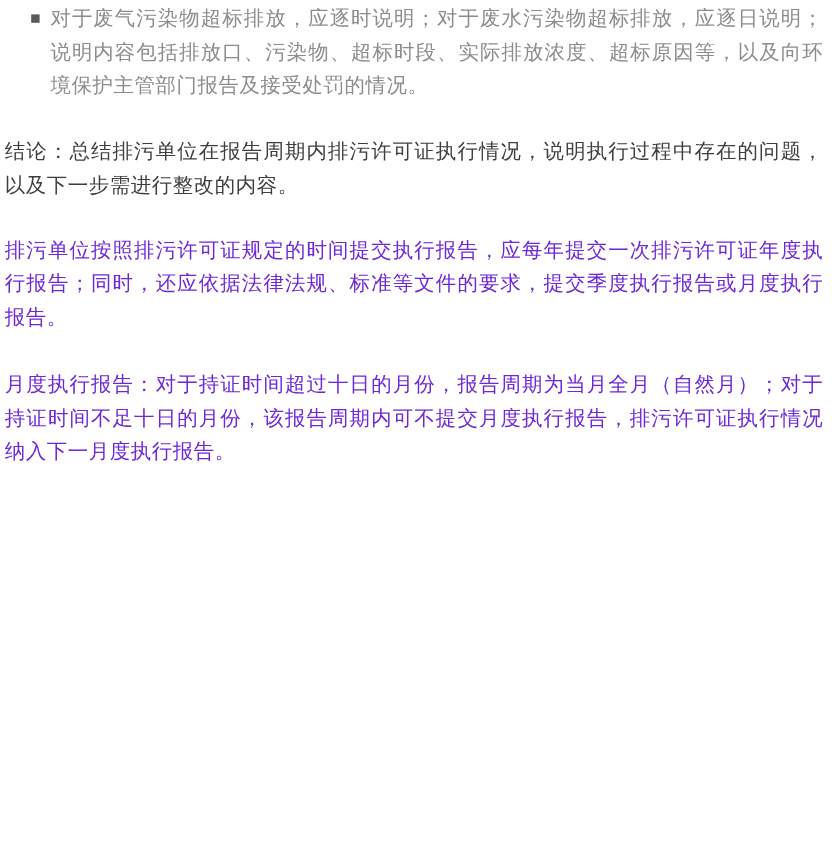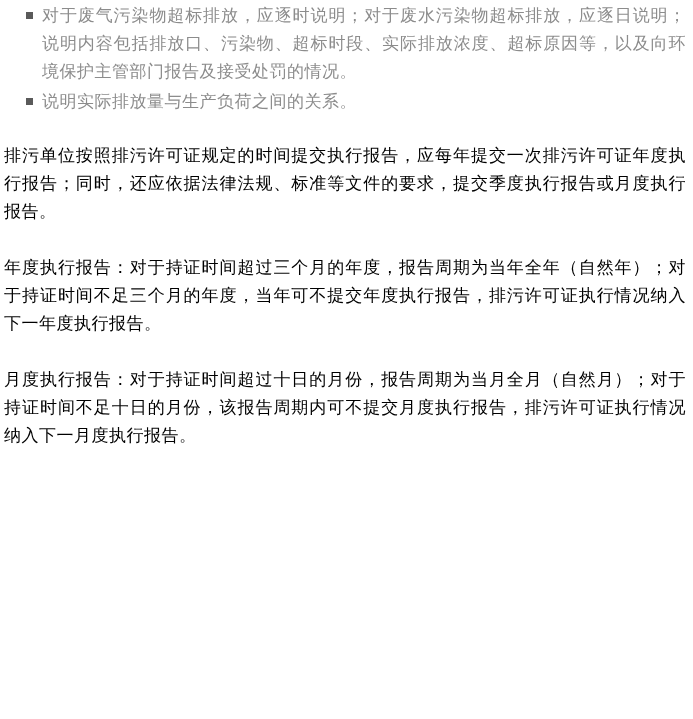--- a/index.html
+++ b/index.html
@@ -51,21 +51,21 @@
     line-height: 28px;
     letter-spacing: 0.5px;
     color: #3e3e3e;
     text-align: justify;
   }
   .body-para {
     margin: 28px 0 0 0;
     font-size: 17px;
     line-height: 28px;
     letter-spacing: 0.5px;
-    color: #000000;
+    color: #6d28d9;
     text-align: justify;
   }
   .body-para.first {
     margin-top: 26px;
   }
   
   .section-heading {
     display: inline-block;
     position: relative;
     margin: 32px 0 0 0;
@@ -108,28 +108,24 @@
 </head>
 <body>
 
 <div class="doc">
 
   <ul class="bullet-list">
     <li>
       <span class="sq"></span>
       <span>对于废气污染物超标排放，应逐时说明；对于废水污染物超标排放，应逐日说明；说明内容包括排放口、污染物、超标时段、实际排放浓度、超标原因等，以及向环境保护主管部门报告及接受处罚的情况。</span>
     </li>
-    <li>
-      <span class="sq"></span>
-      <span>说明实际排放量与生产负荷之间的关系。</span>
-    </li>
   </ul>
 
+  <p class="conclusion">结论：总结排污单位在报告周期内排污许可证执行情况，说明执行过程中存在的问题，以及下一步需进行整改的内容。</p>
 
 
   <p class="body-para first">排污单位按照排污许可证规定的时间提交执行报告，应每年提交一次排污许可证年度执行报告；同时，还应依据法律法规、标准等文件的要求，提交季度执行报告或月度执行报告。</p>
 
-  <p class="body-para">年度执行报告：对于持证时间超过三个月的年度，报告周期为当年全年（自然年）；对于持证时间不足三个月的年度，当年可不提交年度执行报告，排污许可证执行情况纳入下一年度执行报告。</p>
 
 
   <p class="body-para">月度执行报告：对于持证时间超过十日的月份，报告周期为当月全月（自然月）；对于持证时间不足十日的月份，该报告周期内可不提交月度执行报告，排污许可证执行情况纳入下一月度执行报告。</p>
 
 </div>
 
 </body></html>

